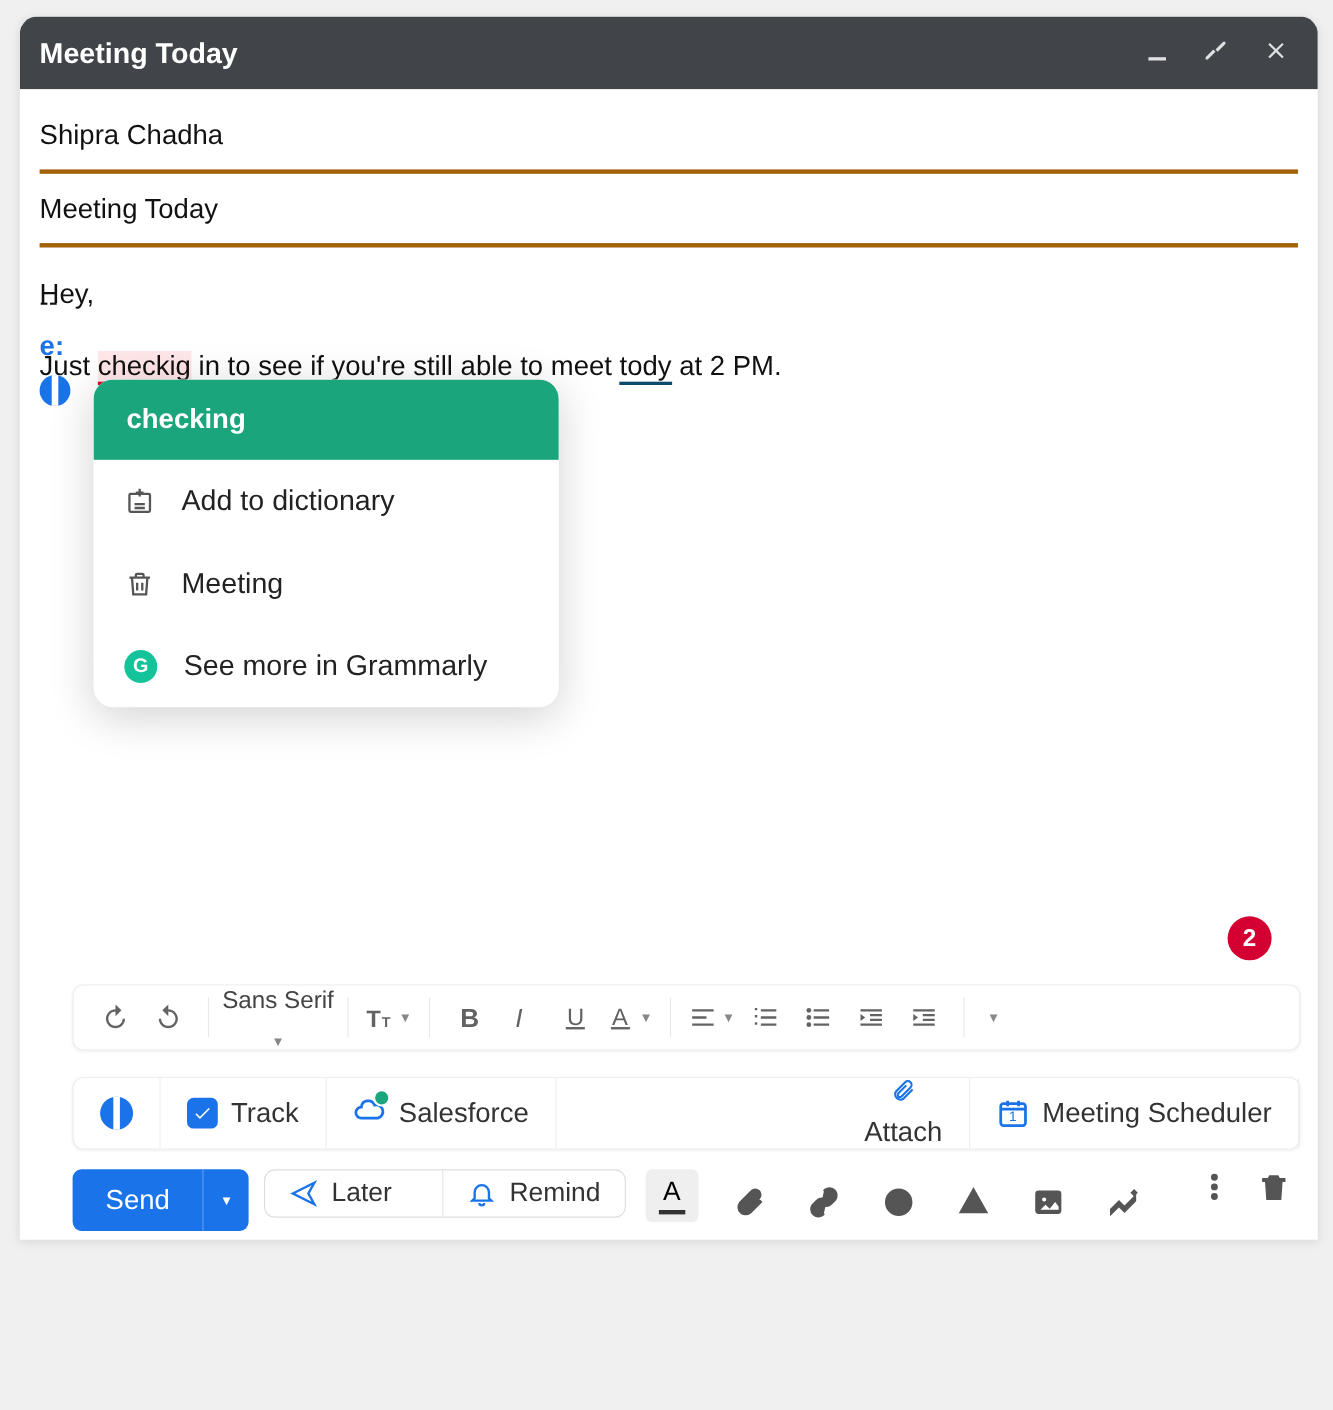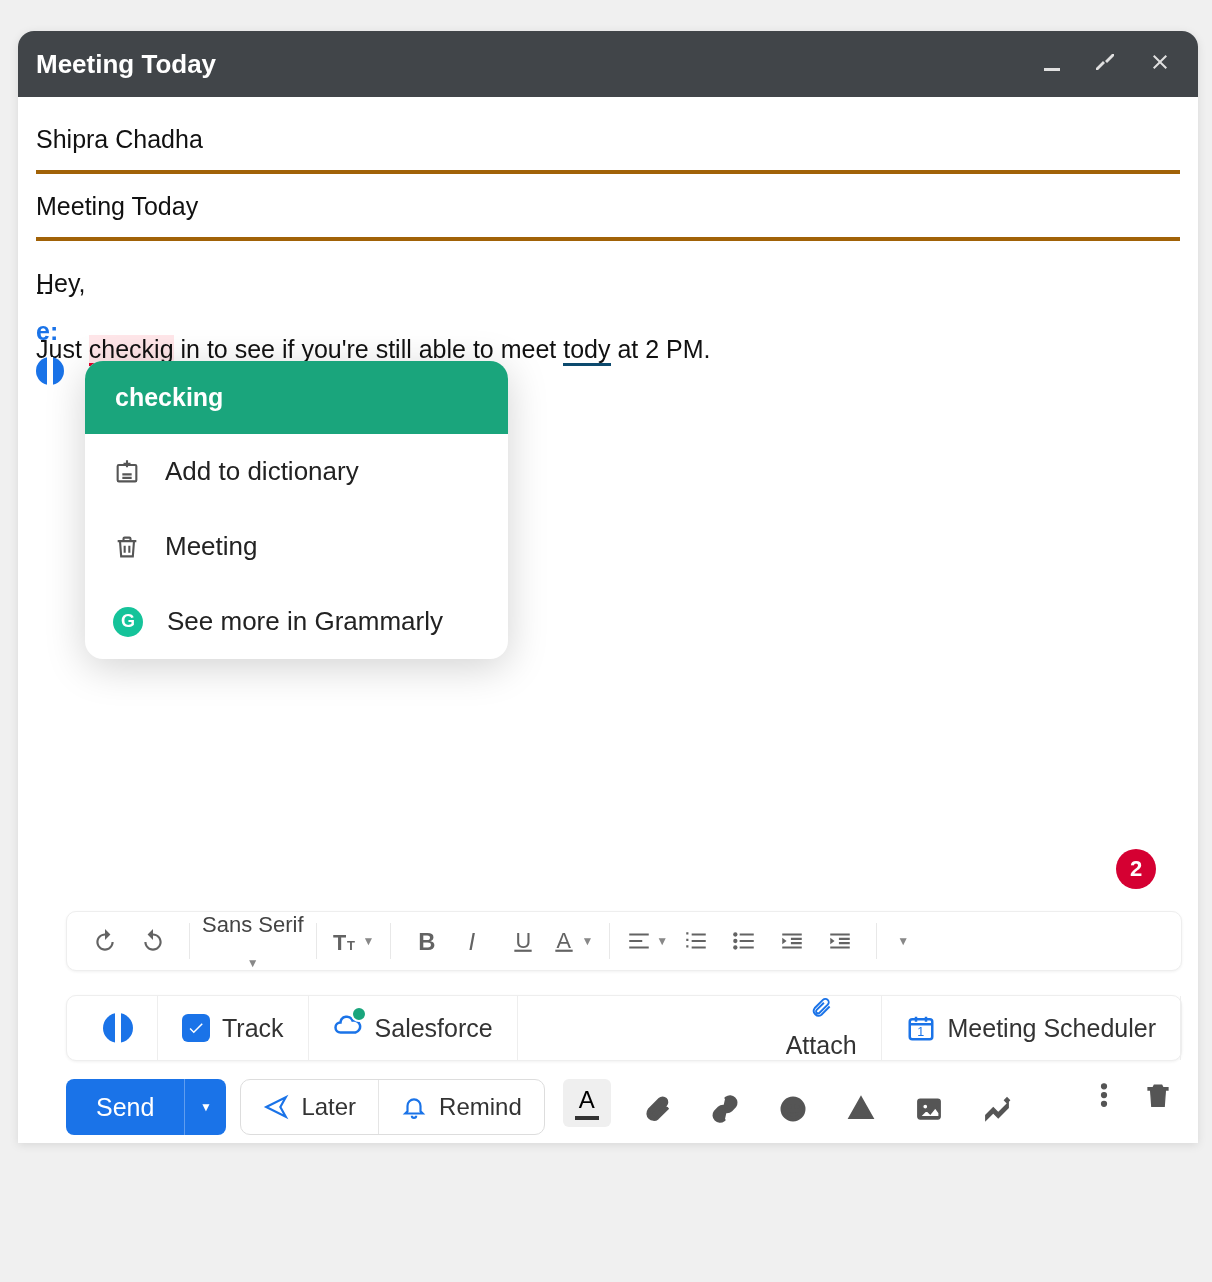--- a/index.html
+++ b/index.html
@@ -1,19 +1,19 @@
 <!DOCTYPE html>
 <html><head>
 <meta charset="utf-8">
 <style>
   * { box-sizing: border-box; margin: 0; padding: 0; }
   html, body { width: 1212px; height: 1282px; font-family: Arial, Helvetica, sans-serif; background: #f0f0f0; }
   .compose-window {
     position: absolute;
-    left: 18px; top: 31px;
+    left: 18px; top: 15px;
     width: 1180px; height: 1112px;
     background: #fff;
     border-radius: 16px 16px 0 0;
     overflow: hidden;
     box-shadow: 0 2px 10px rgba(0,0,0,0.1);
   }
   .titlebar {
     background: #414549;
     color: #fff;
     height: 66px;
@@ -141,21 +141,20 @@
   .ext-bar {
     position: absolute;
     left: 48px; top: 964px;
     width: 1116px; height: 66px;
     background: #fff;
     border: 1px solid #eee;
     border-radius: 10px;
     display: flex;
     align-items: center;
     box-shadow: 0 1px 3px rgba(0,0,0,0.06);
-    padding-left: 12px;
   }
   .ext-item {
     display: flex; align-items: center; gap: 12px;
     padding: 0 24px; height: 100%;
     border-right: 1px solid #eee;
     font-size: 25px; color: #333; cursor: pointer;
   }
   .ext-item.last { border-right: none; }
   .ext-item svg { width: 30px; height: 30px; }
   .yw-logo { width: 30px; height: 30px; border-radius: 50%; background:#1a73e8; position: relative; }
@@ -173,22 +172,22 @@
     gap: 14px;
   }
   .send-btn {
     display: flex; align-items: stretch; height: 56px;
     border-radius: 8px; overflow: hidden;
     background: #1a73e8; color:#fff;
   }
   .send-main { padding: 0 30px; display:flex; align-items:center; font-size:25px; font-weight:500; cursor:pointer; }
   .send-drop { width:42px; display:flex; align-items:center; justify-content:center; border-left:1px solid rgba(255,255,255,0.3); cursor:pointer; font-size:12px;}
   .chip-bar {
-    display:flex; align-items:center; height:56px;
-    background:#fff; border:1px solid #ddd; border-radius:10px;
+    display:flex; align-items:center; height:44px;
+    background:#fff; border:1px solid #ddd; border-radius:10px;gap:24px;
   }
   .chip { display:flex; align-items:center; gap:12px; padding:0 22px; height:100%; font-size:24px; color:#333; cursor:pointer; }
   .chip + .chip { border-left:1px solid #e5e5e5; }
   .chip svg { width:26px; height:26px; }
   .a-underline-btn {
     width:48px; height:48px; background:#efefef; border-radius:6px;
     display:flex; flex-direction:column; align-items:center; justify-content:center;
     font-size:24px; font-weight:500; cursor:pointer; margin-left:4px;
   }
   .a-underline-btn .bar { width:24px; height:4px; background:#333; margin-top:2px;}

